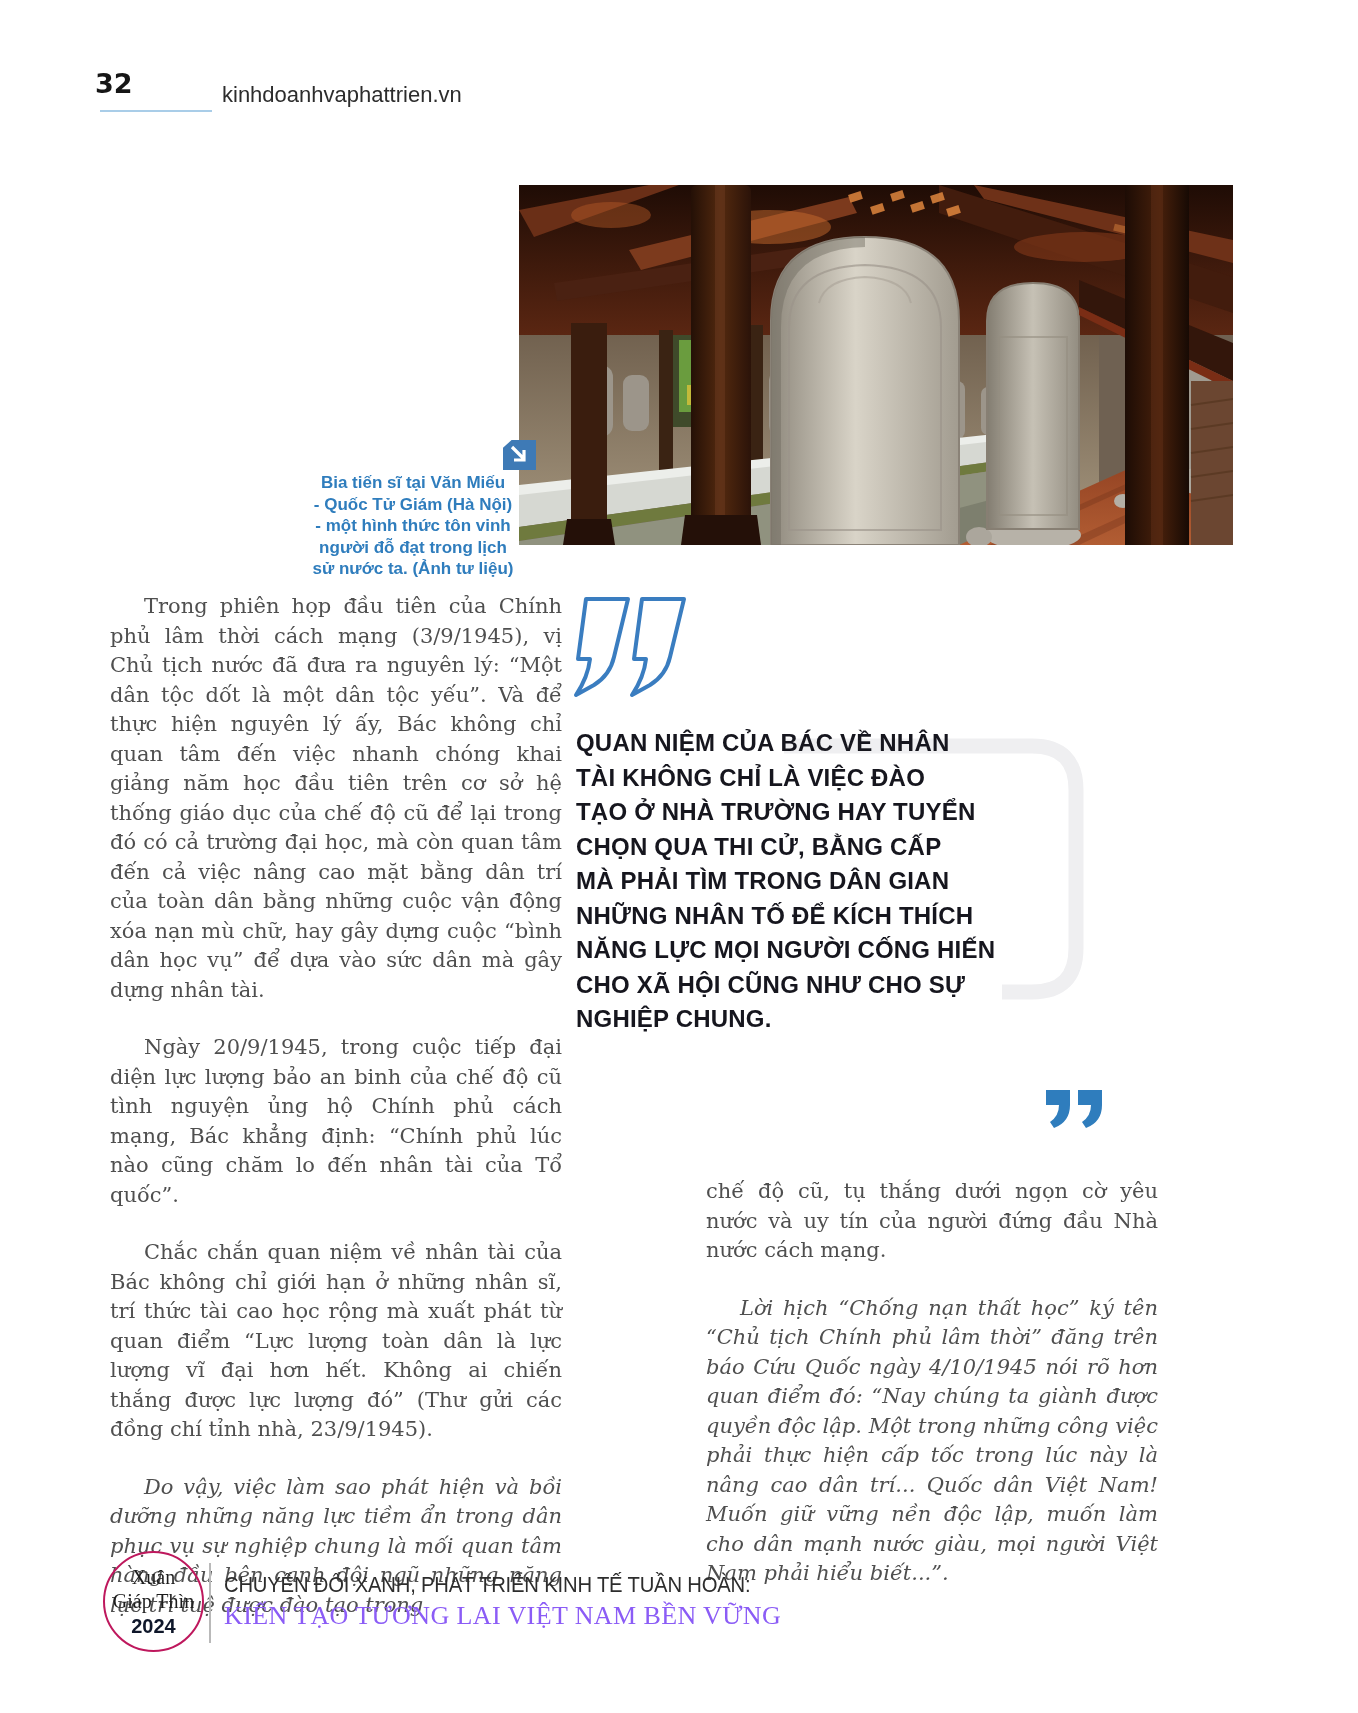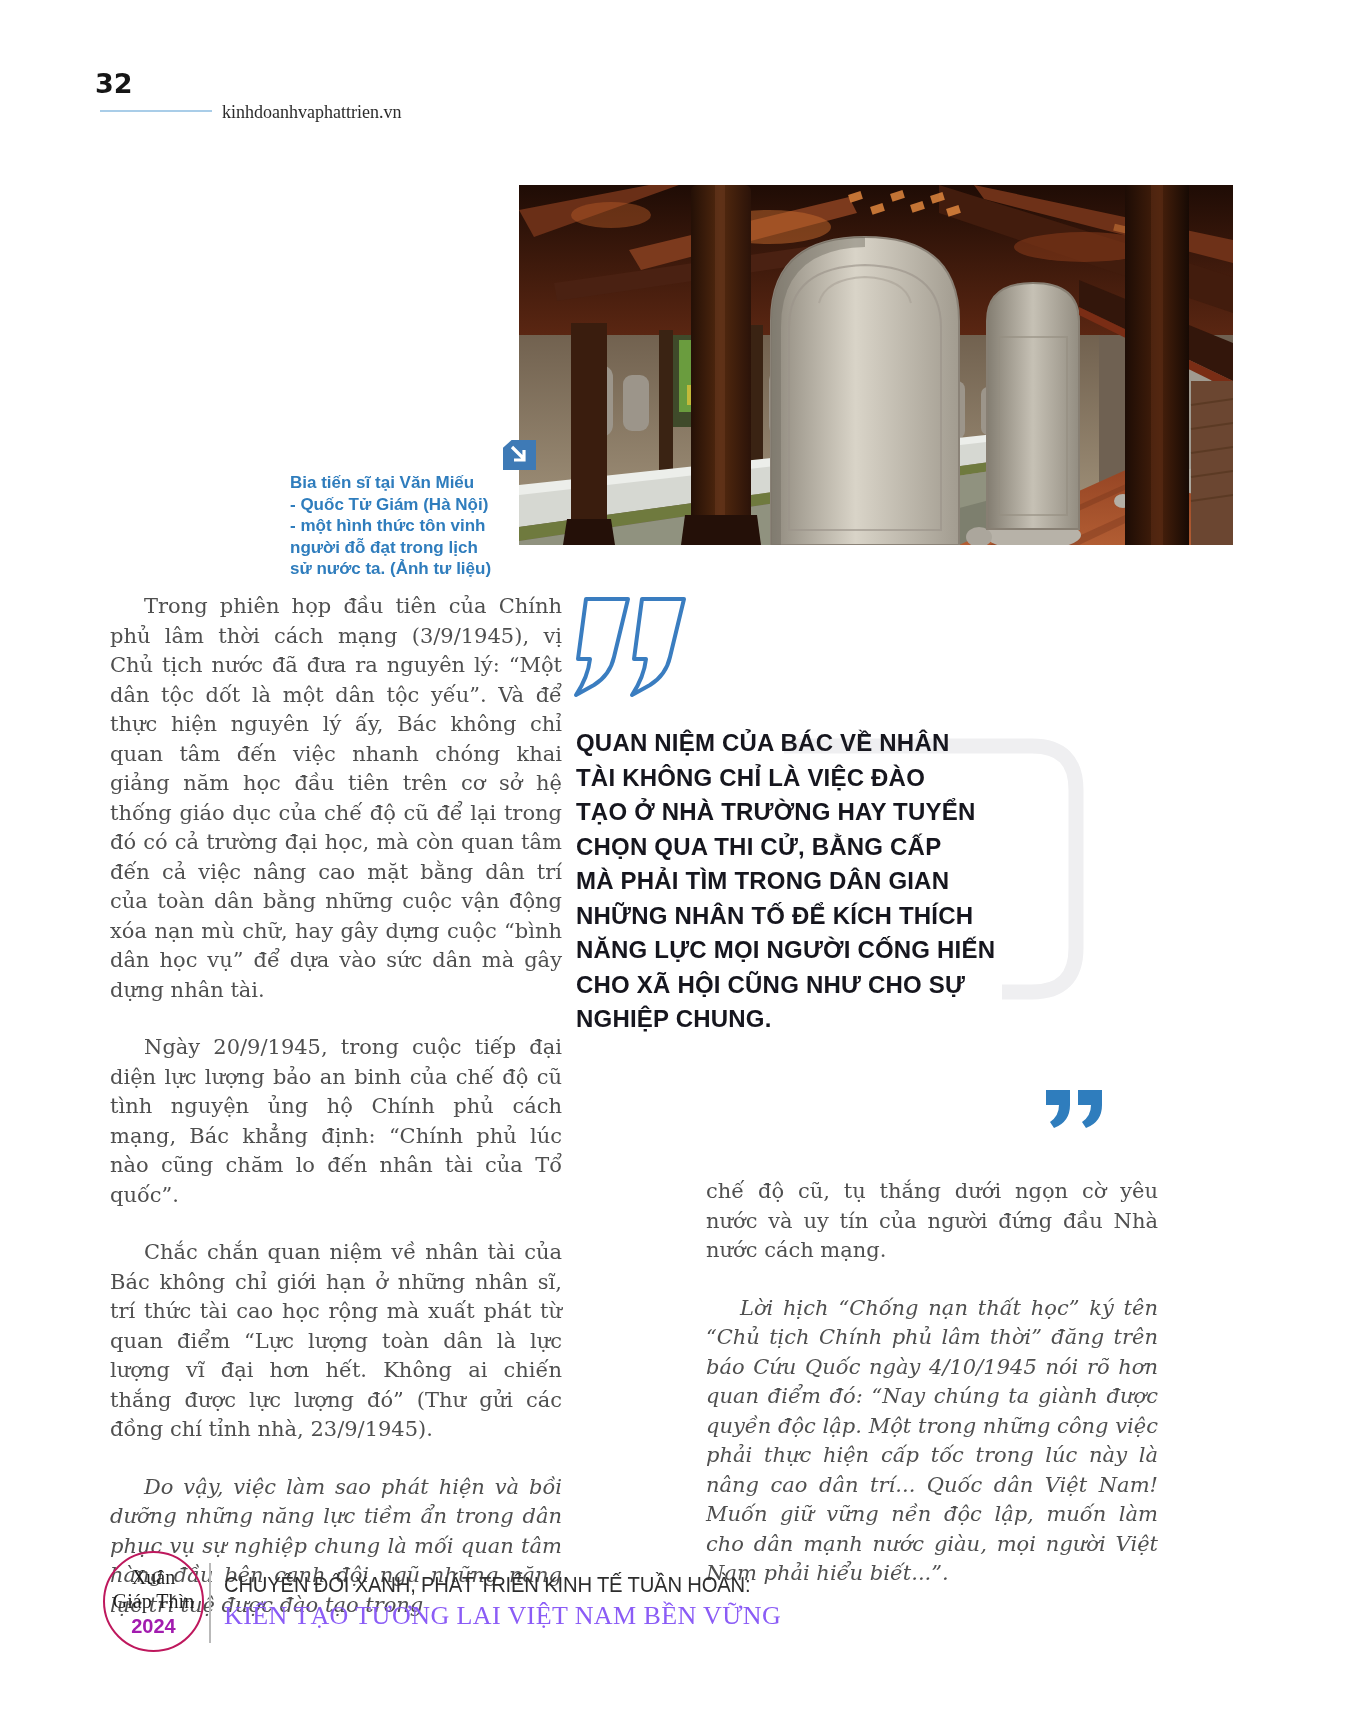--- a/index.html
+++ b/index.html
@@ -4,29 +4,29 @@
 <style>
   html,body{margin:0;padding:0;}
   body{width:1358px;height:1713px;background:#ffffff;position:relative;overflow:hidden;
        font-family:"Liberation Sans",sans-serif;}
   .abs{position:absolute;}
 
   
   .page-number{left:95px;top:68px;font-size:27px;font-weight:bold;color:#161616;
                font-family:"DejaVu Sans",sans-serif;}
   .page-number-underline{left:100px;top:110px;width:112px;height:2px;background:#a9cde8;}
-  .site-url{left:222px;top:82px;font-size:18px;color:#2c2c2c;font-family:Liberation Serif, serif;margin-top:20px;}
+  .site-url{left:222px;top:82px;font-size:22px;color:#2c2c2c;font-family:Liberation Sans, sans-serif;}
 
   
   .photo{left:519px;top:185px;width:714px;height:360px;overflow:hidden;background:#3a241a;}
 
   
   .caption-icon{left:503px;top:440px;width:33px;height:30px;background:#3e7ab6;
                 clip-path:polygon(26% 0,100% 0,100% 100%,0 100%,0 26%);}
-  .photo-caption{left:290px;top:472px;width:246px;text-align:left;white-space:pre;
+  .photo-caption{left:290px;top:472px;width:246px;text-align:center;white-space:pre;
                  color:#2f7dbd;font-weight:bold;font-size:17px;line-height:21.5px;}
 
   
   .col{width:452px;font-family:"DejaVu Serif",serif;font-size:21px;line-height:29.5px;
        color:#4f4f4f;text-align:justify;}
   .col p{margin:0 0 28px 0;text-indent:34px;}
   .col p:last-child{margin-bottom:0;font-style:italic;}
   .left-col{left:110px;top:592px;}
   .right-col{left:706px;top:1177px;}
   .right-col p:first-child{text-indent:0;}
@@ -37,21 +37,21 @@
   .pull-quote{left:576px;top:726px;white-space:pre;font-weight:bold;font-size:24px;
               line-height:34.5px;color:#16161e;letter-spacing:.2px;
               font-family:"Liberation Sans",sans-serif;}
   .close-quotes{left:1046px;top:1090px;}
 
   
   .footer-badge{left:103px;top:1551px;width:101px;height:101px;border:2px solid #be185d;
                 border-radius:50%;text-align:center;box-sizing:border-box;padding-top:12px;
                 font-family:"Liberation Serif",serif;color:#1d1d1d;}
   .badge-line{font-size:20px;line-height:24px;display:block;}
-  .badge-year{font-size:20px;line-height:26px;display:block;font-weight:bold;color:#a21caf;
+  .badge-year{font-size:20px;line-height:26px;display:block;font-weight:bold;color:#0f172a;
               font-family:"Liberation Sans",sans-serif;}
   .footer-divider{left:209px;top:1563px;width:2px;height:80px;background:#b9b9b9;}
   .footer-theme{left:224px;top:1572px;font-size:22px;color:#2d2d2d;letter-spacing:-.2px;
                 transform:scaleX(.92);transform-origin:left;white-space:pre;}
   .footer-title{left:224px;top:1601px;font-size:26px;color:#8b5cf6;letter-spacing:.4px;
                 font-family:"Liberation Serif",serif;white-space:pre;}
 </style>
 </head>
 <body>
 

